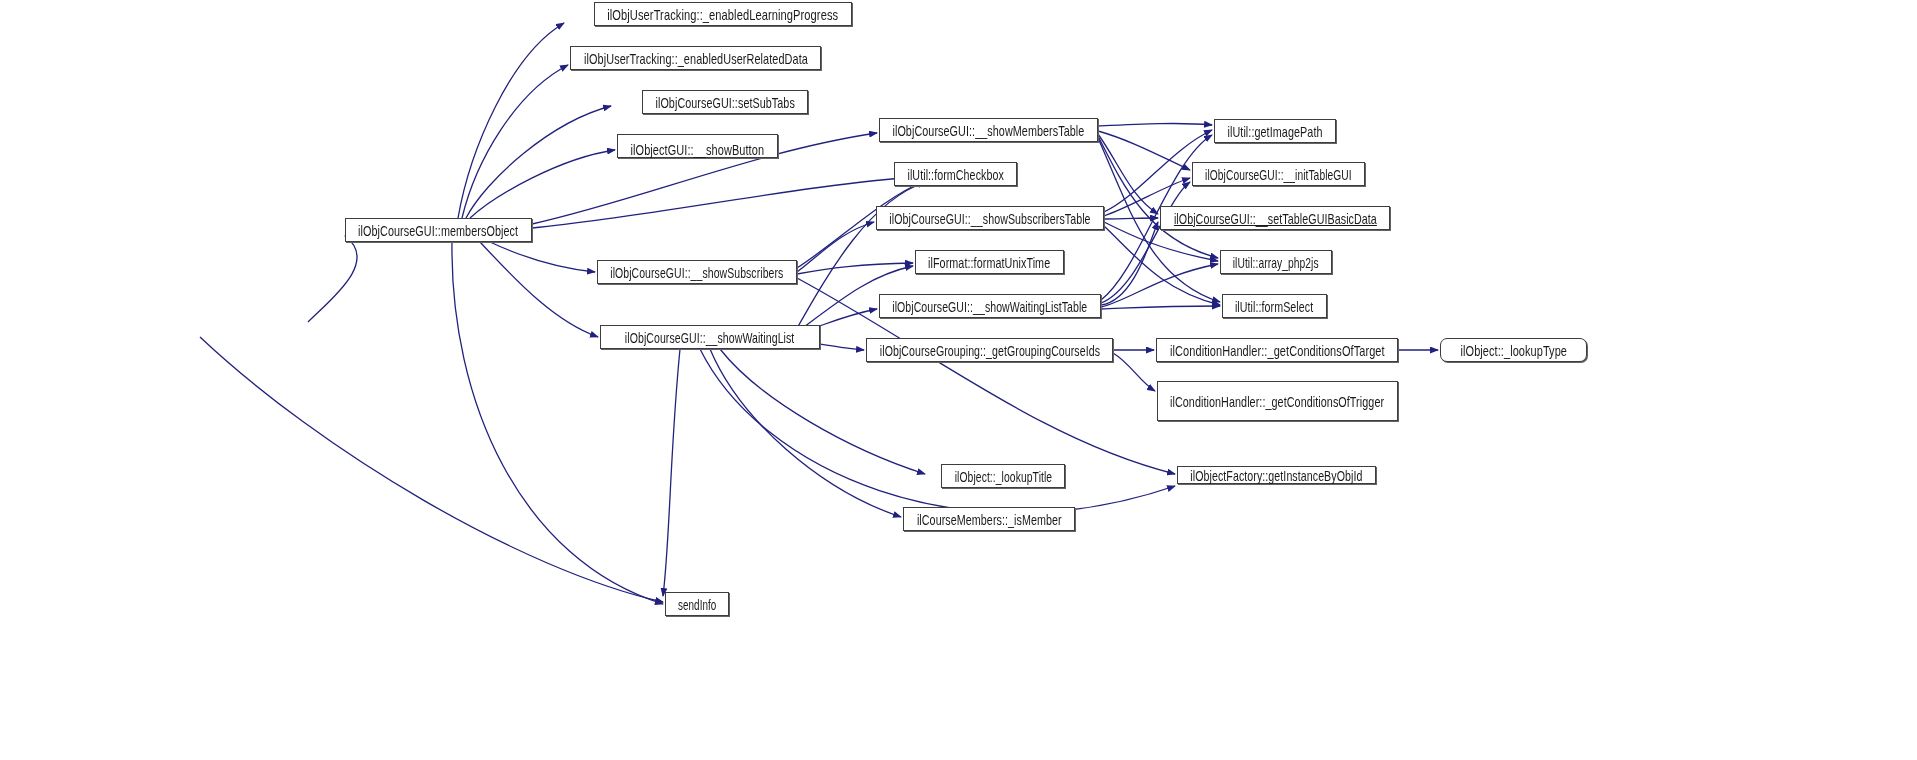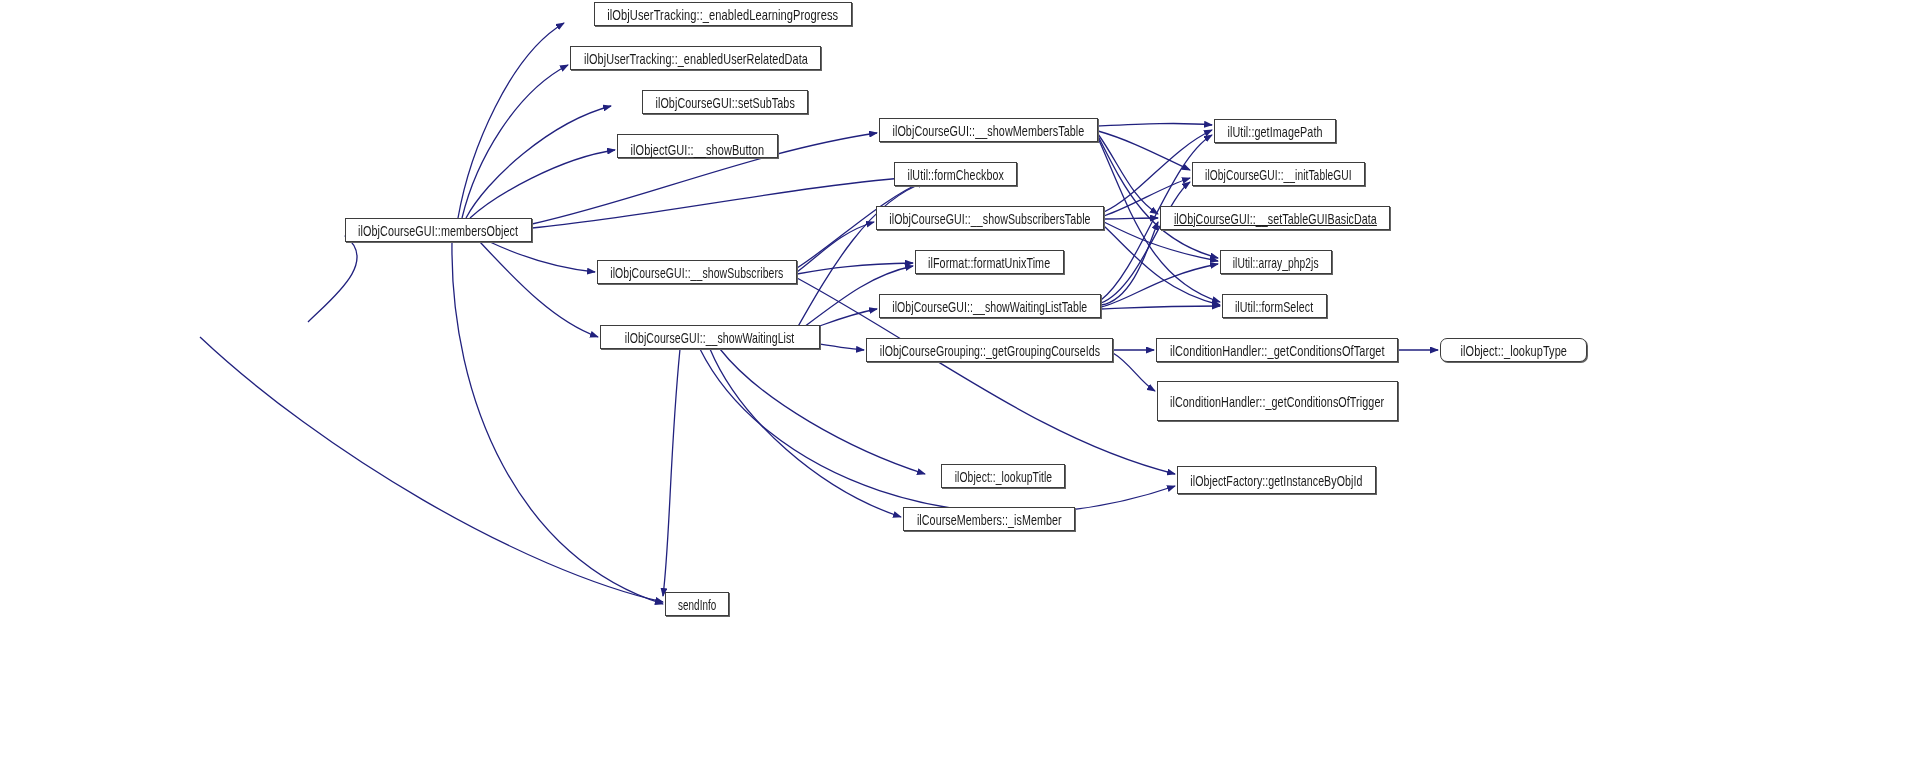--- a/index.html
+++ b/index.html
@@ -171,21 +171,21 @@
       </div>
       <div class="gnode" style="left: 1222px; top: 294px; width: 105px; height: 24px;">
         <span class="nlabel" style="display: inline-block; transform: scaleX(0.7109); transform-origin: center center; padding: 0px;">ilUtil::formSelect</span>
       </div>
       <div class="gnode" style="left: 1156px; top: 338px; width: 242px; height: 24px;">
         <span class="nlabel" style="display: inline-block; transform: scaleX(0.7331); transform-origin: center center; padding: 0px;">ilConditionHandler::_getConditionsOfTarget</span>
       </div>
       <div class="gnode" style="left: 1157px; top: 381px; width: 241px; height: 40px;">
         <span class="nlabel" style="display: inline-block; transform: scaleX(0.7184); transform-origin: center center; padding: 0px;">ilConditionHandler::_getConditionsOfTrigger</span>
       </div>
-      <div class="gnode" style="left: 1177px; top: 466px; width: 199px; height: 28px;">
+      <div class="gnode" style="left: 1177px; top: 466px; width: 199px; height: 18px;">
         <span class="nlabel" style="display: inline-block; transform: scaleX(0.7088); transform-origin: center center; padding: 0px;">ilObjectFactory::getInstanceByObjId</span>
       </div>
       <div class="gnode" style="left: 1440px; top: 338px; width: 147px; height: 24px; border-radius: 7px;">
         <span class="nlabel" style="display: inline-block; transform: scaleX(0.7317); transform-origin: center center; padding: 0px;">ilObject::_lookupType</span>
       </div>
     </div>
 
 </div>
 
 </body></html>

